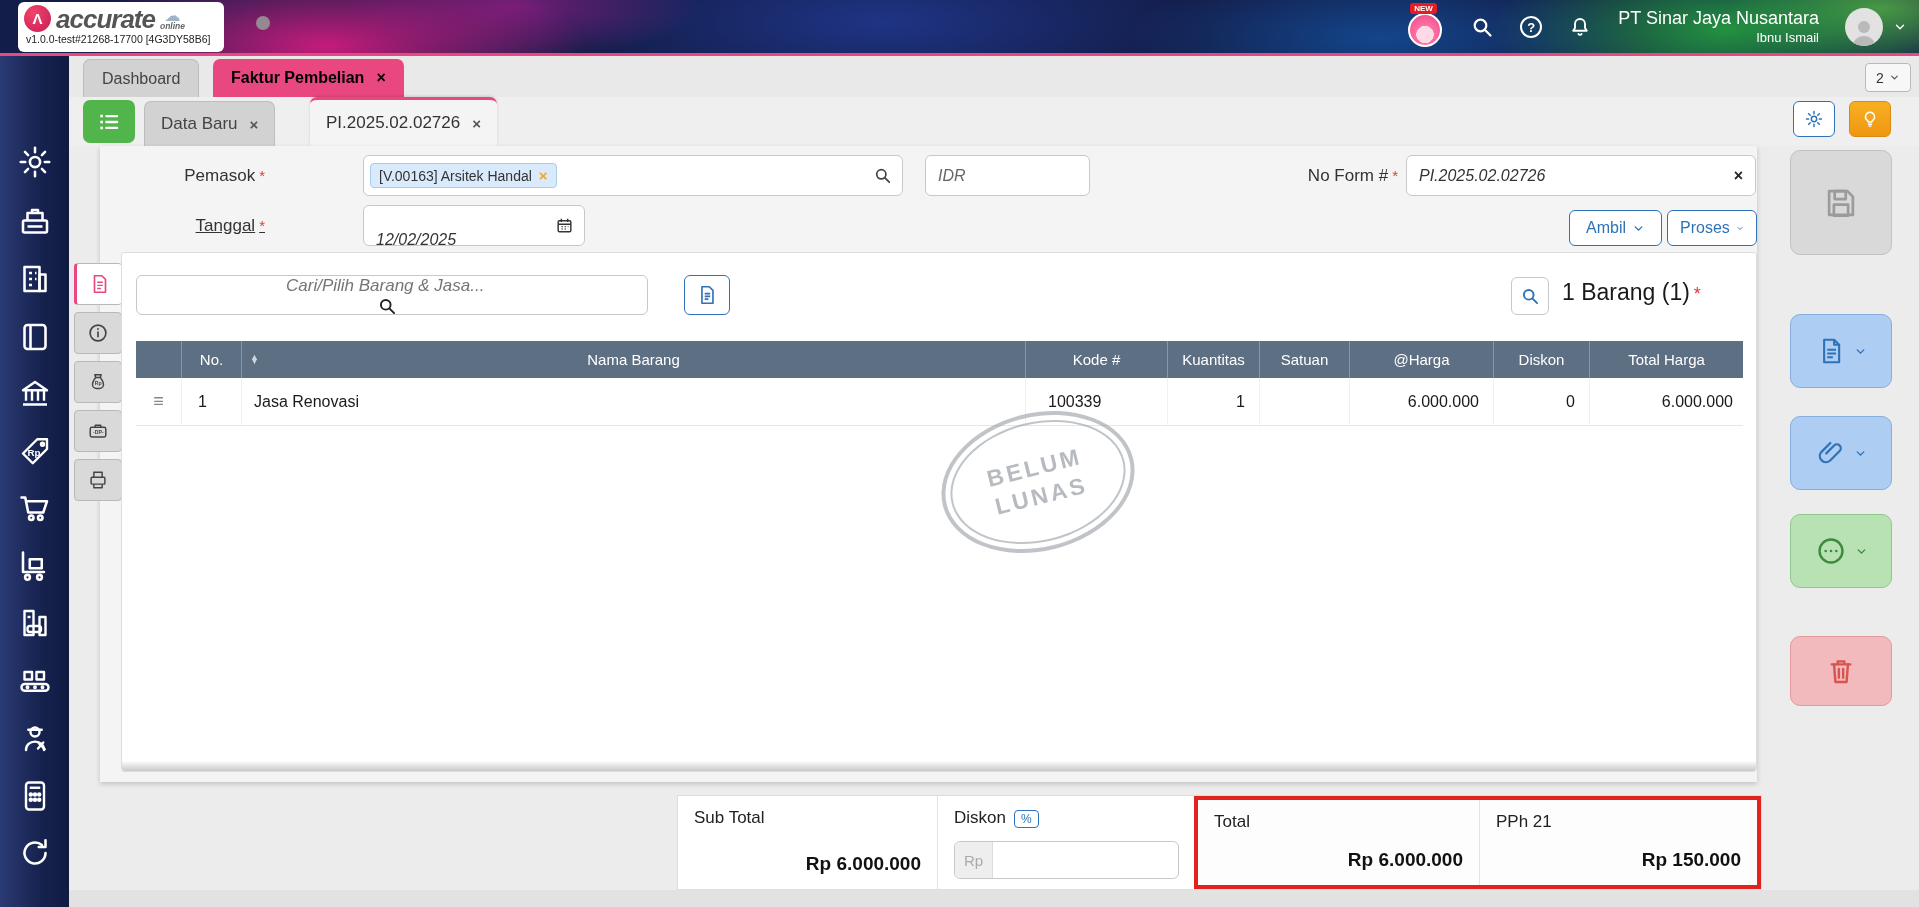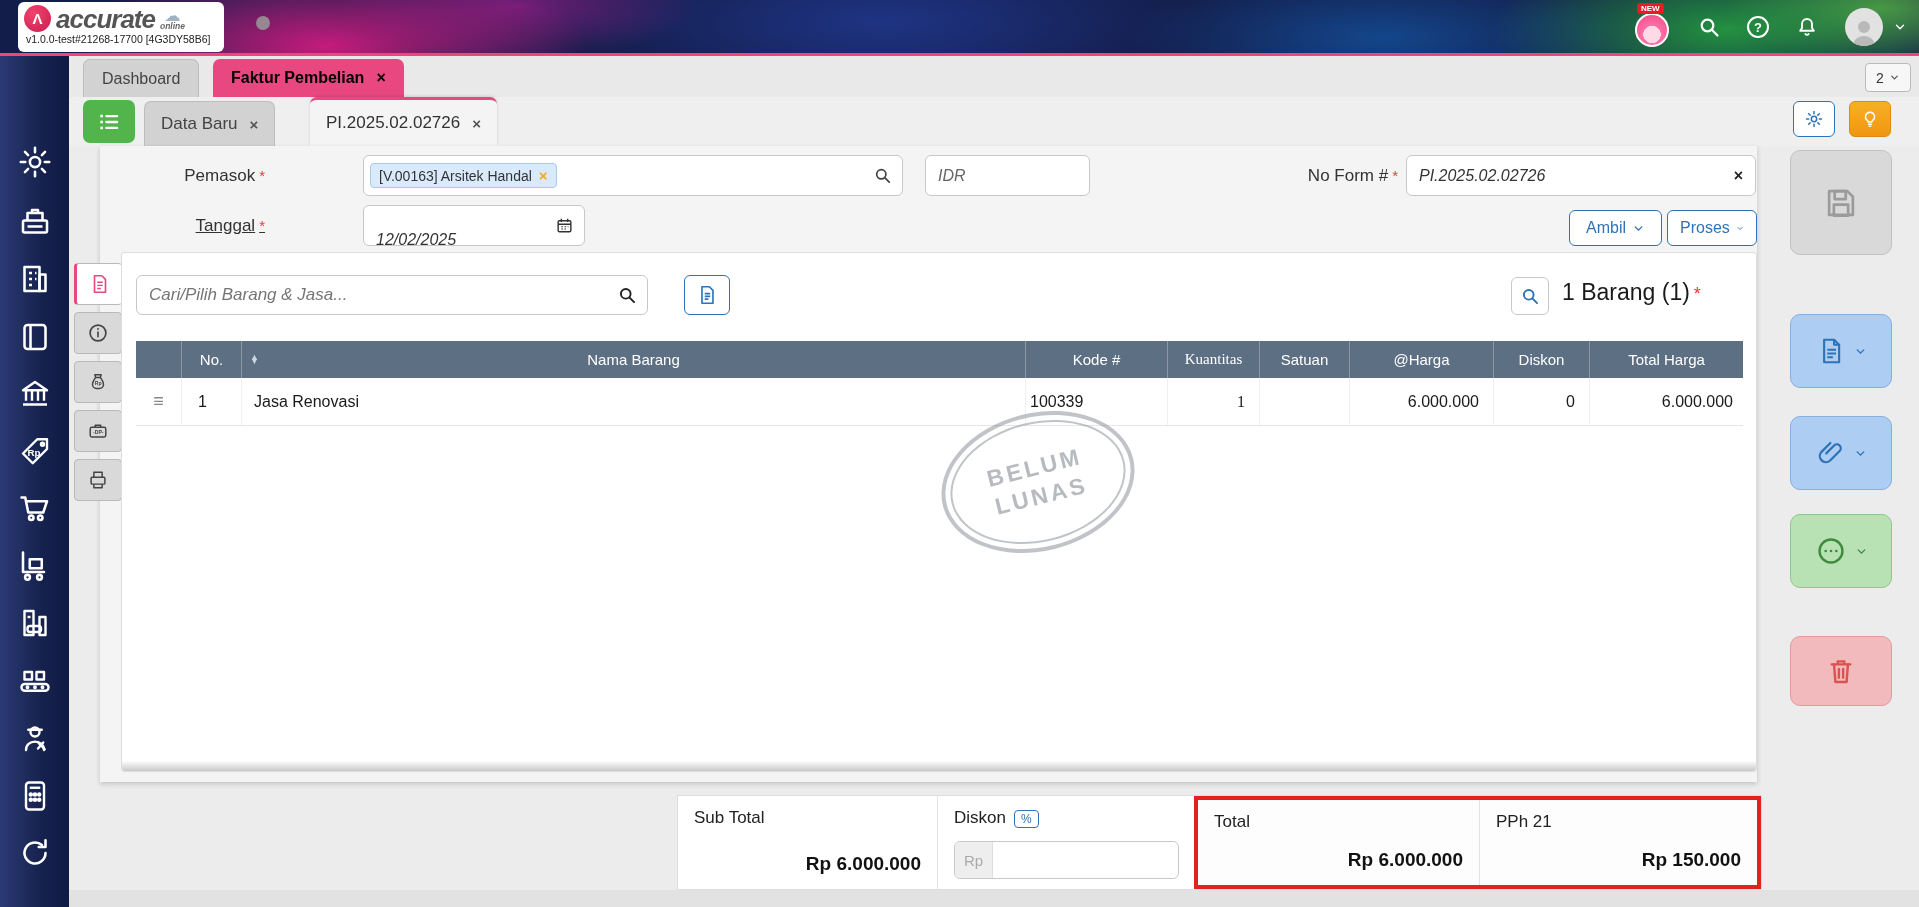--- a/index.html
+++ b/index.html
@@ -84,38 +84,38 @@
   .act-more{ top:514px; height:74px; background:#b9e2b4; border:1px solid #8fc98a; color:#3d8b3d;}
   .act-trash{ top:636px; height:70px; background:#f3babd; border:1px solid #e39a9e; color:#d9534f;}
 
   
   .side-tab{ position:absolute; left:74px; width:48px; height:42px; background:#d9d9d9; border:1px solid #b9b9b9; border-radius:4px; display:flex; align-items:center; justify-content:center; color:#444; cursor:pointer;}
   .side-tab.active{ background:#fff; border-right:none; border-left:3px solid #e8487f; color:#e8487f; width:48px;}
 
   
   .card{ position:absolute; left:121px; top:252px; width:1636px; height:520px; background:#fff; border:1px solid #ddd; border-radius:3px;}
   .card-scroll{ position:absolute; left:0; bottom:0; width:100%; height:10px; background:linear-gradient(#fdfdfd,#c9c9c9); border-radius:0 0 3px 3px;}
-  .search-input{ position:absolute; left:14px; top:22px; width:512px; height:40px;}
+  .search-input{ position:absolute; left:14px; top:22px; width:512px; height:40px;flex-direction:column;}
   .doc-btn{ position:absolute; left:562px; top:22px; width:46px; height:40px; background:#fff; border:1px solid #2e73b8; border-radius:6px; color:#2e73b8; display:flex; align-items:center; justify-content:center; cursor:pointer;}
   .mini-search-btn{ position:absolute; left:1389px; top:24px; width:38px; height:38px; background:#fff; border:1px solid #c8c8c8; border-radius:6px; color:#2e73b8; display:flex; align-items:center; justify-content:center; cursor:pointer;}
   .count-label{ position:absolute; left:1440px; top:26px; font-size:23px; color:#1a1a1a;}
   .count-label .req{ font-size:18px; }
 
   .table{ position:absolute; left:14px; top:88px; width:1607px; }
   .t-head{ display:flex; background:#5d6f83; color:#fff; font-size:15px; height:37px; align-items:center;}
   .t-head .cell{ display:flex; align-items:center; justify-content:center; height:100%; border-left:1px solid rgba(255,255,255,.28); position:relative;}
   .t-head .cell:first-child{ border-left:none;}
   .t-row{ display:flex; height:48px; align-items:center; font-size:16px; color:#1a1a1a; border-bottom:1px solid #e6e6e6; background:#fff; cursor:pointer;}
   .t-row .cell{ height:100%; display:flex; align-items:center; border-left:1px solid #f0f0f0;}
   .t-row .cell:first-child{ border-left:none;}
   .c-handle{ width:45px; justify-content:center;}
   .c-no{ width:60px; justify-content:center;}
   .c-nama{ width:784px; padding-left:12px;}
-  .c-kode{ width:142px; padding-left:4px;}
-  .c-kuant{ width:92px; justify-content:flex-end; padding-right:14px;font-family:Liberation Serif, serif;}
+  .c-kode{ width:142px; padding-left:22px;}
+  .c-kuant{ width:92px; justify-content:flex-end; padding-right:14px;}
   .c-satuan{ width:90px;}
   .c-harga{ width:144px; justify-content:flex-end; padding-right:14px;}
   .c-diskon{ width:96px; justify-content:flex-end; padding-right:14px;}
   .c-total{ width:154px; justify-content:flex-end; padding-right:10px;}
   .t-head .c-nama{ padding-left:0; justify-content:center;}
   .t-head .c-kode{ padding-left:0;}
   .sort-glyph{ position:absolute; left:8px; top:50%; transform:translateY(-50%); display:flex; flex-direction:column; line-height:.55; font-size:9px; color:#cdd6de; cursor:pointer;}
   .drag-glyph{ font-size:18px; color:#888; cursor:grab;}
 
   
@@ -158,20 +158,24 @@
             <path d="M14.8 14.8L20.5 20.5"></path>
           </svg>
       </span>
       <span class="help-circle">?</span>
       <span class="top-icon">
         <svg width="24" height="24" viewBox="0 0 24 24" fill="none" stroke="currentColor" stroke-width="1.9" stroke-linecap="round" stroke-linejoin="round">
             <path d="M12 4a5 5 0 0 1 5 5v4l1.8 2.8H5.2L7 13V9a5 5 0 0 1 5-5z"></path>
             <path d="M10.4 19a1.9 1.9 0 0 0 3.2 0"></path>
           </svg>
       </span>
+      <div class="company-block">
+        <div class="company-name">PT Sinar Jaya Nusantara</div>
+        <div class="user-name">Ibnu Ismail</div>
+      </div>
       <div class="avatar-circle">
         <svg width="34" height="30" viewBox="0 0 24 22" fill="#b9b9b9">
             <circle cx="12" cy="8" r="4.4"></circle>
             <path d="M3.5 22c.9-5 4.4-7.4 8.5-7.4s7.6 2.4 8.5 7.4z"></path>
           </svg>
       </div>
       <span class="avatar-chevron">
         <svg width="14" height="14" viewBox="0 0 24 24" fill="none" stroke="currentColor" stroke-width="2.4" stroke-linecap="round">
             <path d="M6 9l6 6 6-6"></path>
           </svg>

